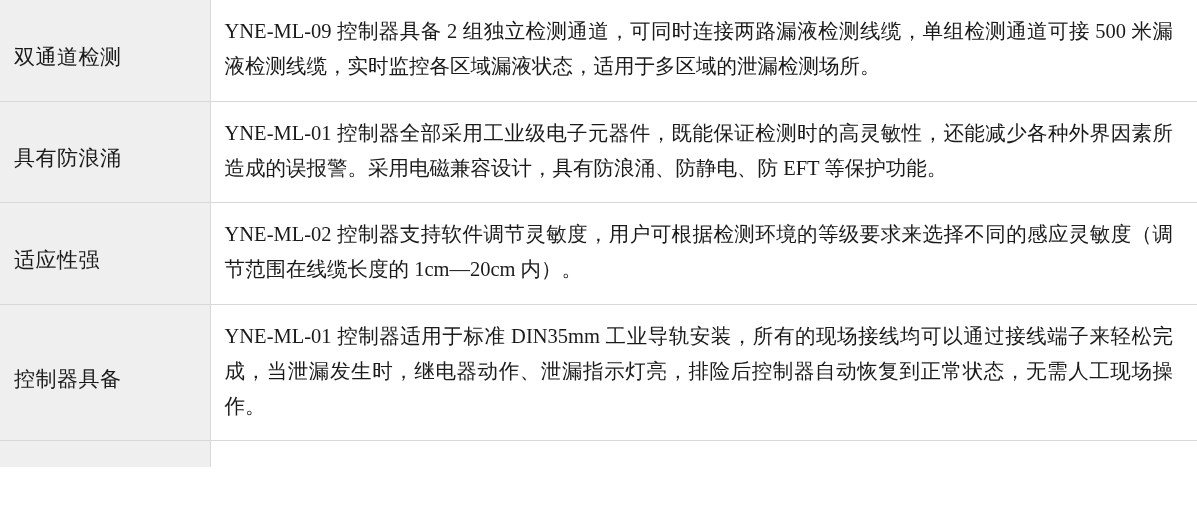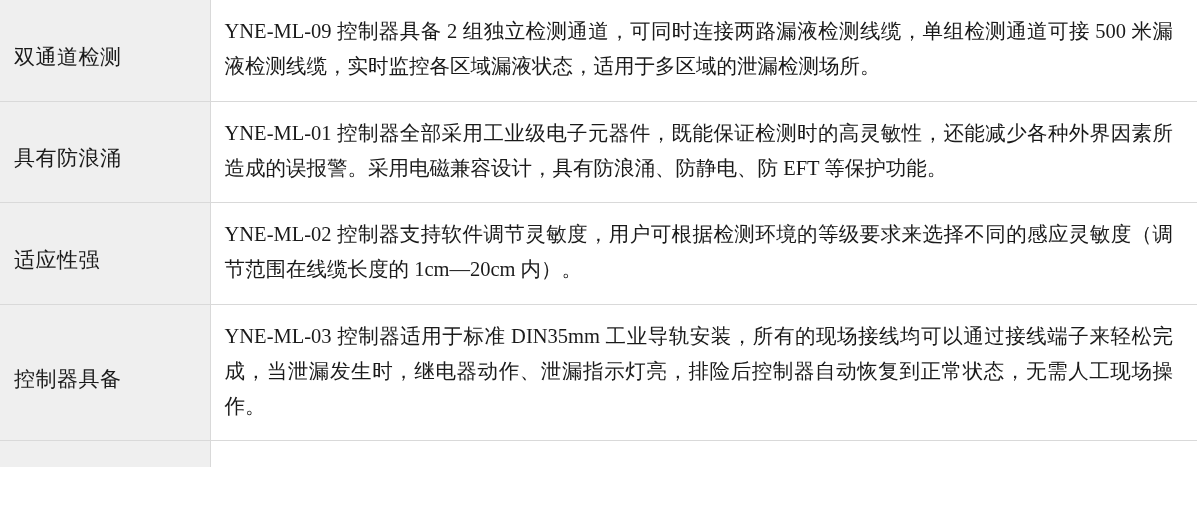--- a/index.html
+++ b/index.html
@@ -86,21 +86,21 @@
     </tr>
     <tr>
       <td class="label-cell">适应性强</td>
       <td class="desc-cell">
           <span class="desc-text">YNE-ML-02 控制器支持软件调节灵敏度，用户可根据检测环境的等级要求来选择不同的感应灵敏度（调节范围在线缆长度的 1cm—20cm 内）。</span>
         </td>
     </tr>
     <tr>
       <td class="label-cell">控制器具备</td>
       <td class="desc-cell">
-          <span class="desc-text">YNE-ML-03 控制器适用于标准 DIN35mm 工业导轨安装，所有的现场接线均可以通过接线端子来轻松完成，当泄漏发生时，继电器动作、泄漏指示灯亮，排险后控制器自动恢复到正常状态，无需人工现场操作。</span>
+          <span class="desc-text">YNE-ML-01 控制器适用于标准 DIN35mm 工业导轨安装，所有的现场接线均可以通过接线端子来轻松完成，当泄漏发生时，继电器动作、泄漏指示灯亮，排险后控制器自动恢复到正常状态，无需人工现场操作。</span>
         </td>
     </tr>
     <tr class="spacer-row">
       <td class="label-cell"></td>
       <td class="desc-cell"></td>
     </tr>
   </tbody>
 </table>
 
 </body></html>

